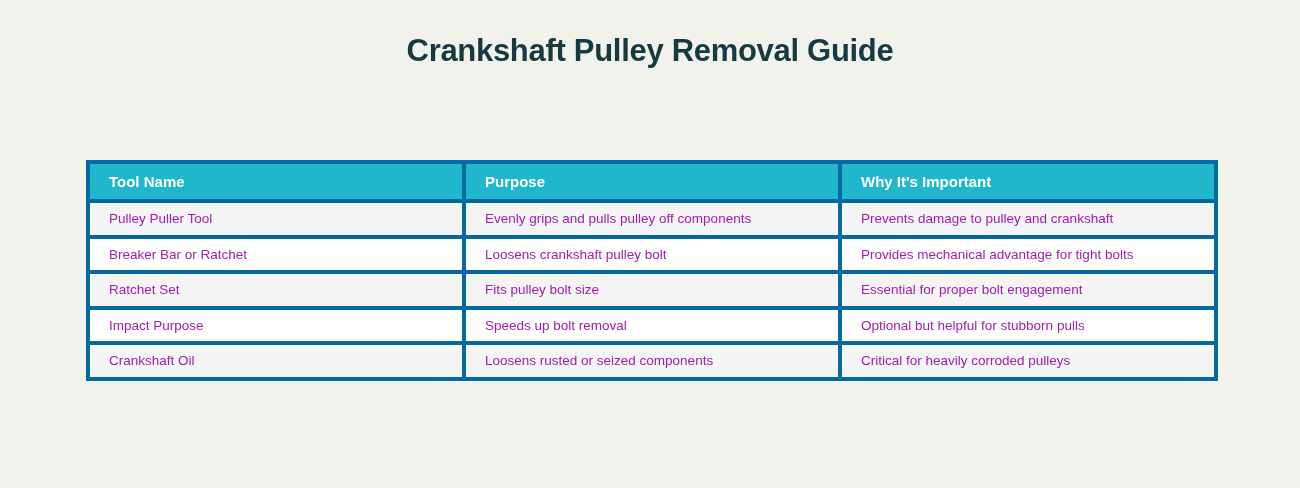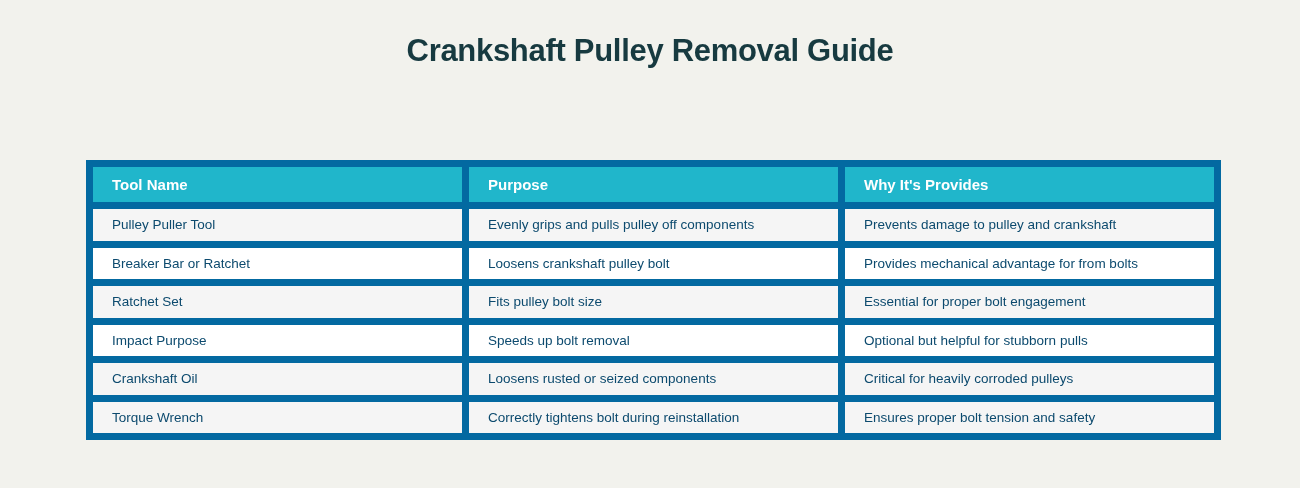--- a/index.html
+++ b/index.html
@@ -21,37 +21,37 @@
     margin: 0;
   }
   table {
     position: absolute;
     left: 86px; top: 160px;
     width: 1128px;
     border-collapse: collapse;
     table-layout: fixed;
   }
   th, td {
-    border: 7px solid #0369a1;
+    border: 4px solid #0369a1;
     text-align: left;
     padding: 0 19px;
     white-space: nowrap;
     overflow: hidden;
     margin-left: 20px;
   }
   th {
     background: #20b6cb;
     color: #ffffff;
     font-weight: bold;
     font-size: 15px;
     height: 35px;
   }
   td {
     font-size: 13.5px;
-    color: #0c4a6e;
+    color: #a21caf;
     height: 31.5px;
   }
   tr.odd td { background: #f5f5f5; }
   tr.even td { background: #ffffff; }
   col.c1 { width: 376px; }
   col.c2 { width: 376px; }
   col.c3 { width: 376px; }
 </style>
 </head>
 <body>
@@ -61,48 +61,43 @@
 <table>
   <colgroup>
       <col class="c1">
       <col class="c2">
       <col class="c3">
     </colgroup>
   <thead>
     <tr>
       <th>Tool Name</th>
       <th>Purpose</th>
-      <th>Why It's Provides</th>
+      <th>Why It's Important</th>
     </tr>
   </thead>
   <tbody>
     <tr class="odd">
       <td>Pulley Puller Tool</td>
       <td>Evenly grips and pulls pulley off components</td>
       <td>Prevents damage to pulley and crankshaft</td>
     </tr>
     <tr class="even">
       <td>Breaker Bar or Ratchet</td>
       <td>Loosens crankshaft pulley bolt</td>
-      <td>Provides mechanical advantage for from bolts</td>
+      <td>Provides mechanical advantage for tight bolts</td>
     </tr>
     <tr class="odd">
       <td>Ratchet Set</td>
       <td>Fits pulley bolt size</td>
       <td>Essential for proper bolt engagement</td>
     </tr>
     <tr class="even">
       <td>Impact Purpose</td>
       <td>Speeds up bolt removal</td>
       <td>Optional but helpful for stubborn pulls</td>
     </tr>
     <tr class="odd">
       <td>Crankshaft Oil</td>
       <td>Loosens rusted or seized components</td>
       <td>Critical for heavily corroded pulleys</td>
     </tr>
-    <tr class="odd">
-      <td>Torque Wrench</td>
-      <td>Correctly tightens bolt during reinstallation</td>
-      <td>Ensures proper bolt tension and safety</td>
-    </tr>
   </tbody>
 </table>
 
 </body></html>

